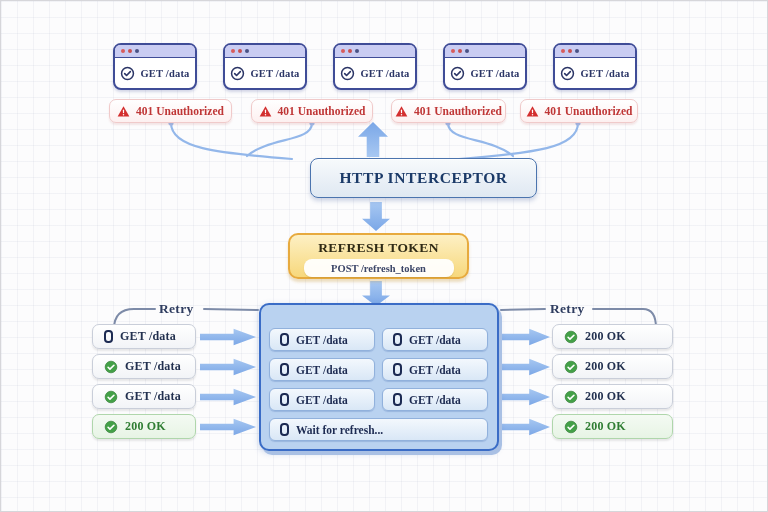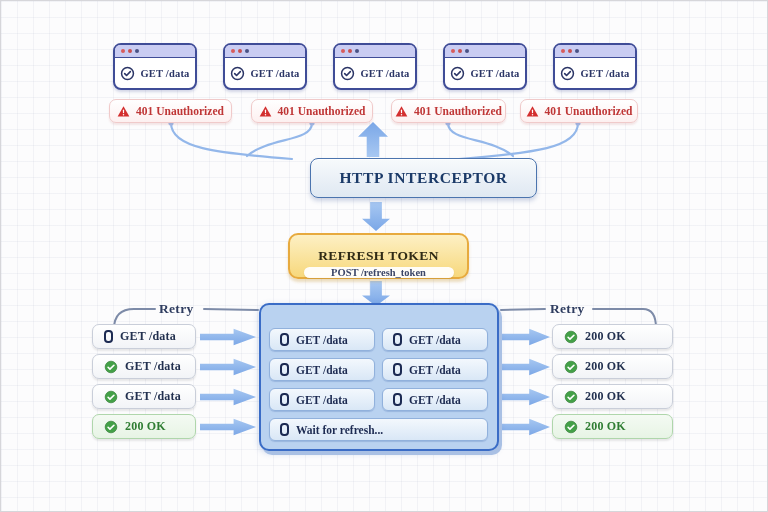--- a/index.html
+++ b/index.html
@@ -45,21 +45,21 @@
     border:1.5px solid #4b74ae;border-radius:8px;
     background:linear-gradient(#f7fafc,#dfe8f2);
     box-shadow:0 3px 4px rgba(70,100,160,.25), inset 0 1px 0 #fff;
     display:flex;align-items:center;justify-content:center;z-index:3;margin-left:48px;}
   .interceptor .lbl{font-size:15.5px;font-weight:800;color:#1b3a68;letter-spacing:.6px;}
   
   .token{position:absolute;left:287px;top:232px;width:181px;height:46px;box-sizing:border-box;
     border:2px solid #e7aa3e;border-radius:10px;
     background:linear-gradient(#fdf0c4,#f7d87c);
     box-shadow:0 3px 3px rgba(200,150,50,.3);
-    display:flex;flex-direction:column;align-items:center;padding-top:13px;z-index:3;}
+    display:flex;flex-direction:column;align-items:center;padding-top:5px;z-index:3;}
   .token .ttl{font-size:13.5px;font-weight:800;color:#2f2a15;letter-spacing:.4px;}
   .token .pill{margin-top:3px;width:150px;height:31px;background:rgba(255,255,255,.94);
     border-radius:8px;display:flex;align-items:center;justify-content:center;
     font-size:10.5px;font-weight:600;color:#3c4668;box-shadow:0 1px 1px rgba(160,120,40,.25);}
   
   .queue{position:absolute;left:258px;top:302px;width:240px;height:148px;box-sizing:border-box;
     border:2.5px solid #3a6cc6;border-radius:10px;background:#b9d2f0;
     box-shadow:3px 4px 0 #a9c0e4, 0 2px 6px rgba(80,120,190,.3);z-index:3;}
   .queue .hdr{position:absolute;left:5px;top:3px;width:225px;height:17px;border-radius:5px;
     background:linear-gradient(#8cb0e7,#5f8dd9);box-shadow:inset 0 1px 0 rgba(255,255,255,.45);

